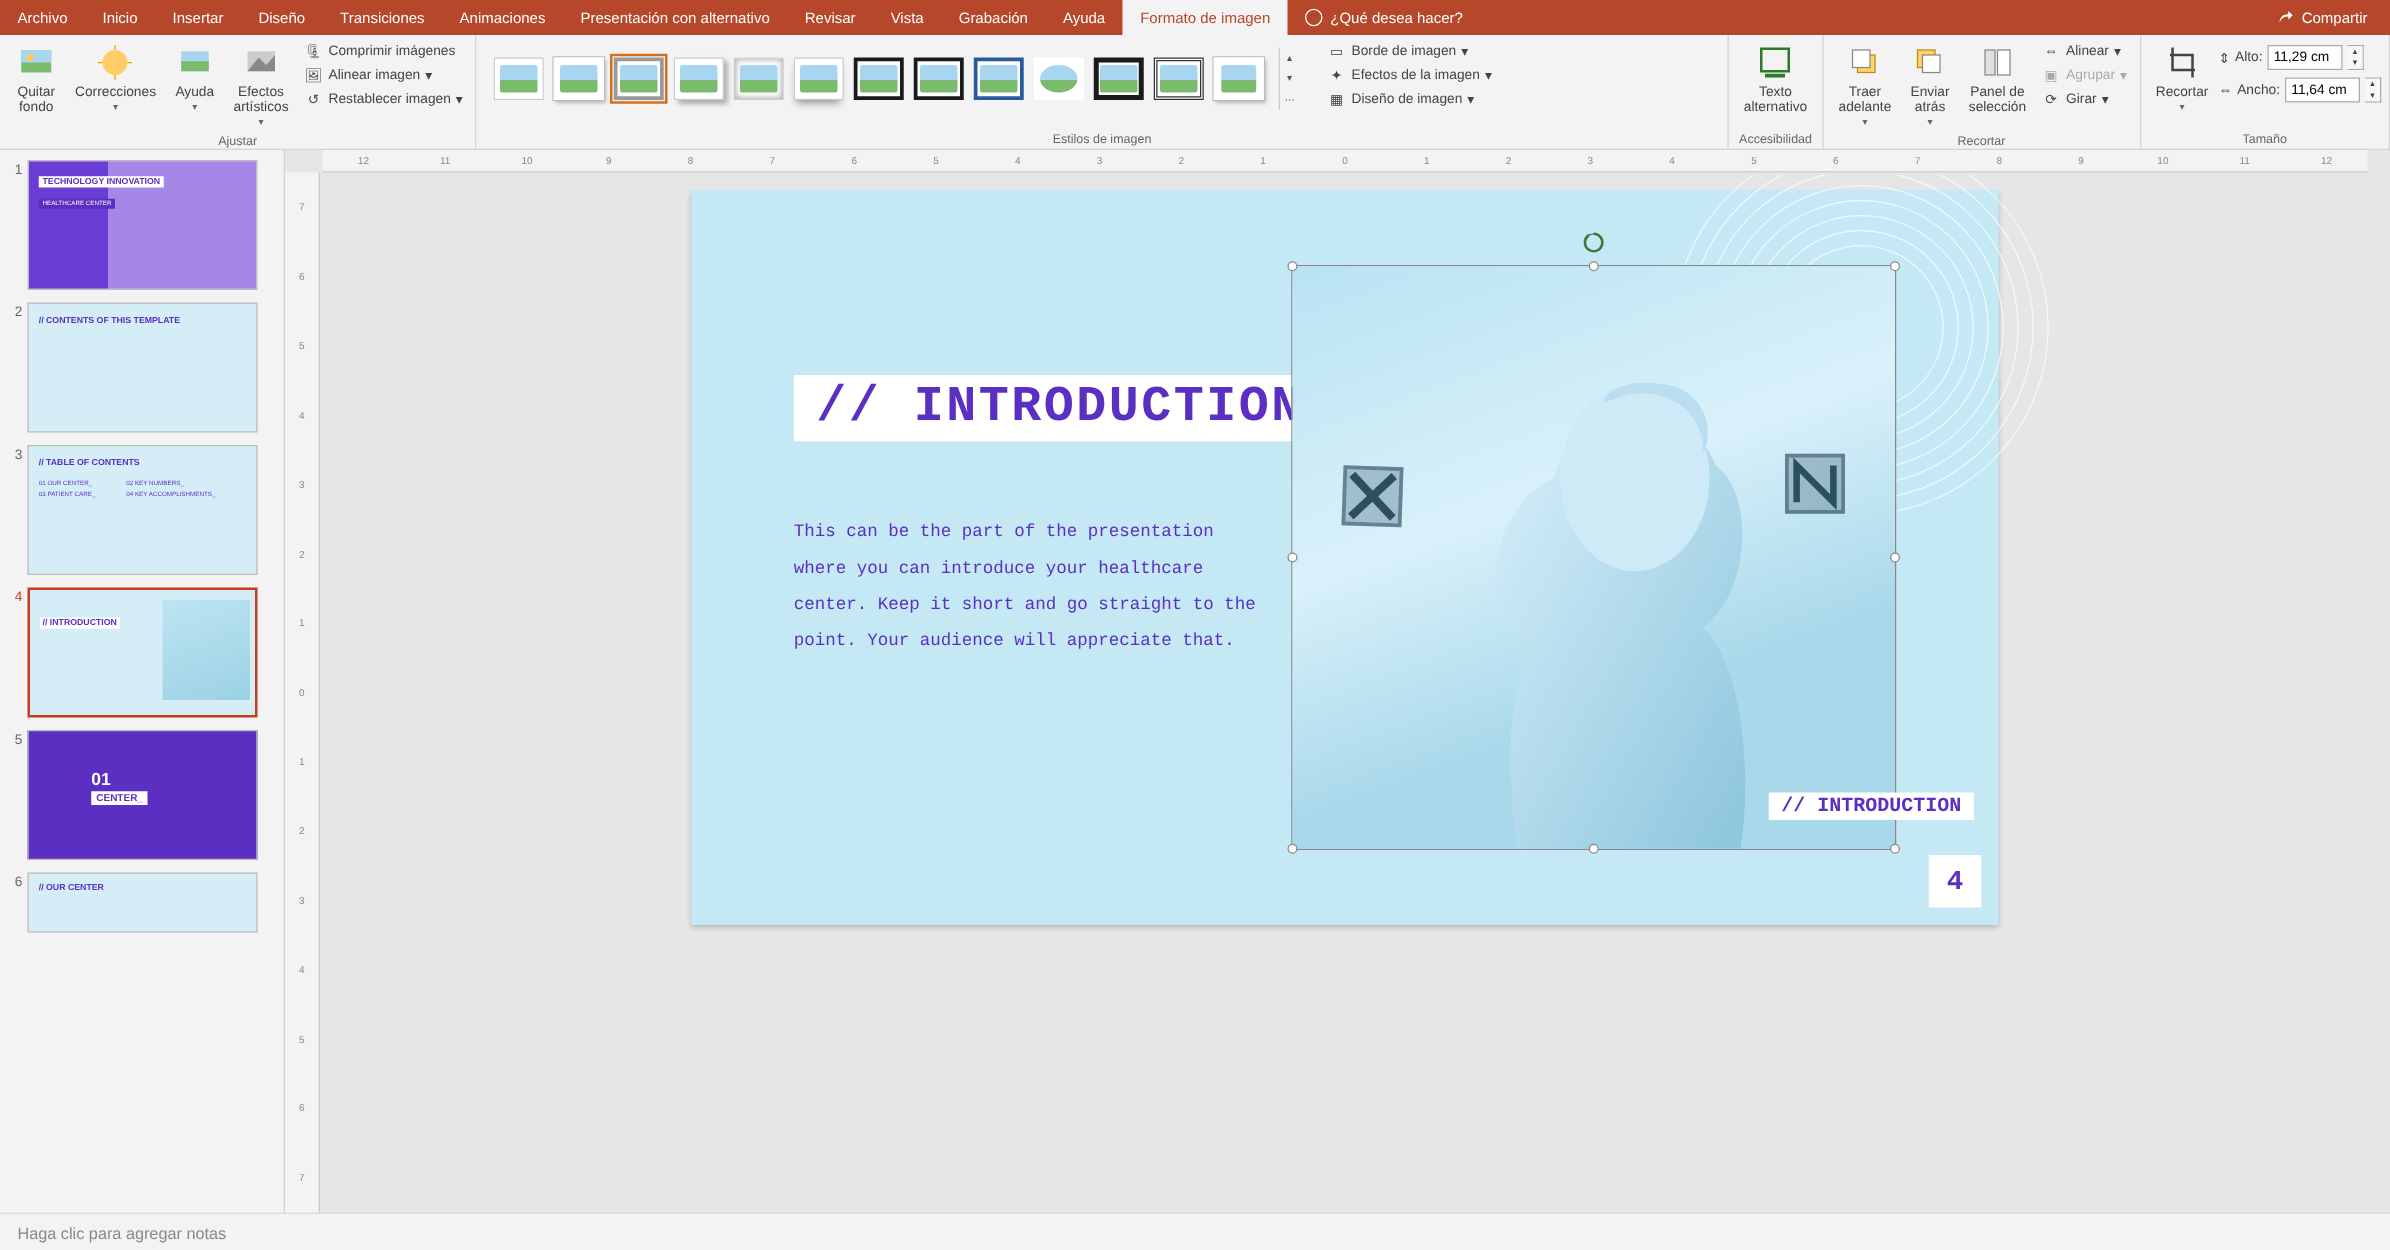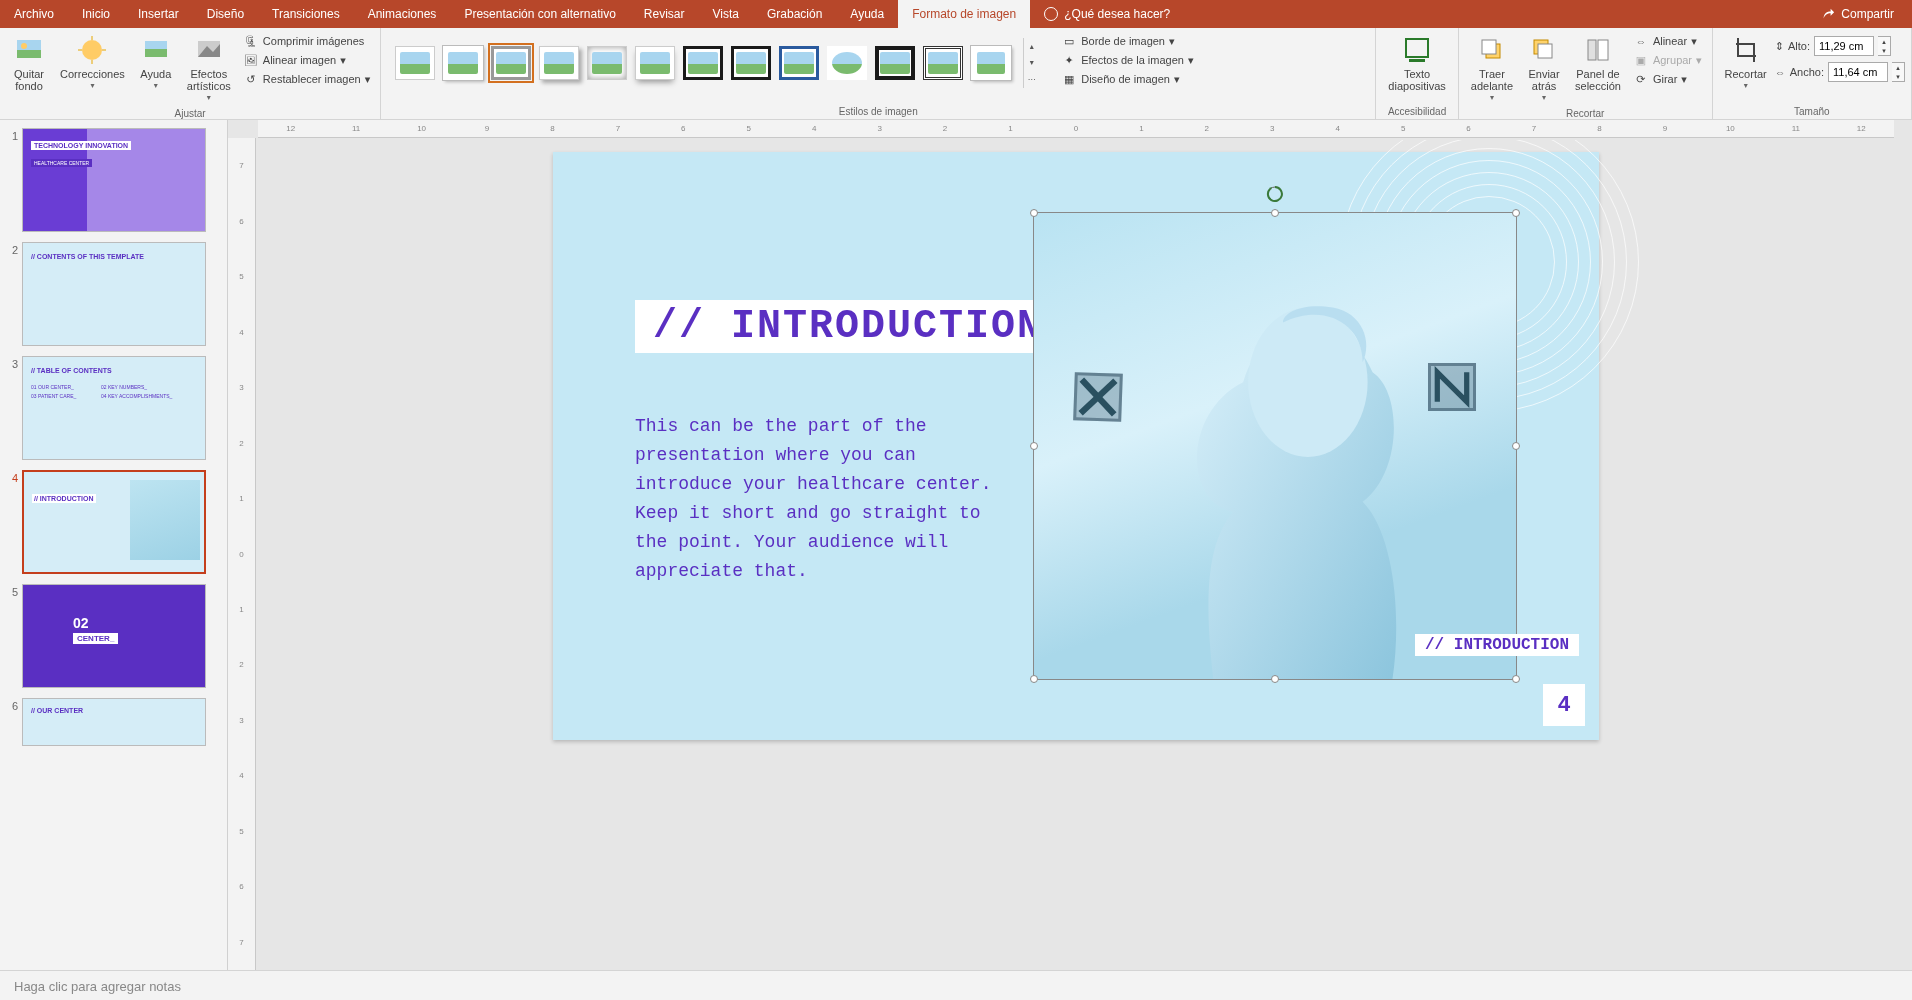--- a/index.html
+++ b/index.html
@@ -65,21 +65,21 @@
 .ruler-v { position:absolute; top:18px; left:0; width:28px; bottom:0; background:#f3f3f3; border-right:1px solid #c8c8c8; font-size:8px; color:#666; display:flex; flex-direction:column; align-items:center; overflow:hidden;}
 .ruler-h span, .ruler-v span { padding: 0 1px;}
 .canvas-wrap { position:absolute; left:30px; top:20px; right:18px; bottom:0; overflow:auto; display:flex; align-items:flex-start; justify-content:center; padding-top:8px;}
 
 .slide { width: 1046px; height: 588px; background: #c5e8f5; margin: 4px 60px 20px; position: relative; box-shadow: 0 2px 4px rgba(0,0,0,.2); }
 .slide .circles{ position:absolute; top:-40px; right:-40px; width:300px; height:300px;}
 .slide .circles div{position:absolute;border:1px solid rgba(255,255,255,.7);border-radius:50%;}
 
 .title-box { position:absolute; left: 82px; top: 148px; background:#fff; padding: 4px 18px; }
 .title-box .txt{ font-family: "Courier New", monospace; font-weight: 900; font-size: 40px; letter-spacing: 2px; color:#5a2fc2;}
-.body-text { position:absolute; left: 82px; top: 260px; width: 380px; font-family: "Courier New", monospace; font-size: 18px; line-height: 29px; color:#5a2fc2;}
+.body-text { position:absolute; left: 82px; top: 260px; width: 380px; font-family: "Courier New", monospace; font-size: 14px; line-height: 29px; color:#5a2fc2;}
 .sub-label { position:absolute; right: 20px; bottom: 84px; background:#fff; padding:2px 10px; font-family:"Courier New",monospace; font-weight:bold; color:#5a2fc2; font-size:16px;}
 .page-num { position:absolute; right: 14px; bottom: 14px; width:42px; height:42px; background:#fff; display:flex; align-items:center; justify-content:center; font-family:"Courier New",monospace; font-size:22px; color:#5a2fc2; font-weight:bold;}
 
 
 .sel-img { position:absolute; left: 480px; top: 60px; width: 484px; height:468px; border:1px solid #888;}
 .sel-img .person { position:absolute; inset:0; background: linear-gradient(160deg, #b9e3f2 0%, #d9f1fa 40%, #a9d8ea 70%);}
 .sel-img .handle { position:absolute; width:8px; height:8px; background:#fff; border:1px solid #888; border-radius:50%;}
 .sel-img .rot { position:absolute; left:50%; top:-28px; transform:translateX(-50%); width:18px;height:18px;}
 .wall-icon{position:absolute;width:48px;height:48px;background:rgba(70,100,120,.35);border:3px solid rgba(40,70,90,.5);}
 
@@ -261,21 +261,21 @@
   <div class="group">
     <div class="group-body">
       <div class="bigbtn">
         <div class="icon">
             <svg width="28" height="28">
               <rect x="3" y="3" width="22" height="18" fill="none" stroke="#2a7a2a" stroke-width="2"></rect>
               <rect x="6" y="23" width="16" height="3" fill="#2a7a2a"></rect>
             </svg>
           </div>
         <span>Texto</span>
-        <span>diapositivas</span>
+        <span>alternativo</span>
       </div>
     </div>
     <div class="group-label">Accesibilidad</div>
   </div>
 
   <div class="group">
     <div class="group-body">
       <div class="bigbtn">
         <div class="icon">
             <svg width="28" height="28">
@@ -398,21 +398,21 @@
     <div class="slide-thumb active">
       <div class="num" style="color:#c43e1c">4</div>
       <div class="mini lightblue">
         <div style="position:absolute;left:8px;top:22px;background:#fff;color:#5a2fc2;font-weight:bold;font-size:7px;padding:1px 2px;">// INTRODUCTION</div>
         <div style="position:absolute;right:4px;top:8px;width:70px;height:80px;background:linear-gradient(160deg,#bde4f1,#9cd1e5);"></div>
       </div>
     </div>
     <div class="slide-thumb">
       <div class="num">5</div>
       <div class="mini" style="background:#5a2fc2">
-        <div style="position:absolute;left:50px;top:30px;color:#fff;font-weight:bold;font-size:14px;">02</div>
+        <div style="position:absolute;left:50px;top:30px;color:#fff;font-weight:bold;font-size:14px;">01</div>
         <div style="position:absolute;left:50px;top:48px;background:#fff;color:#5a2fc2;font-weight:bold;font-size:8px;padding:1px 4px;">CENTER_</div>
       </div>
     </div>
     <div class="slide-thumb">
       <div class="num">6</div>
       <div class="mini lightblue" style="height:48px">
         <div style="position:absolute;left:8px;top:8px;color:#5a2fc2;font-weight:bold;font-size:7px;">// OUR CENTER</div>
       </div>
     </div>
   </div>

